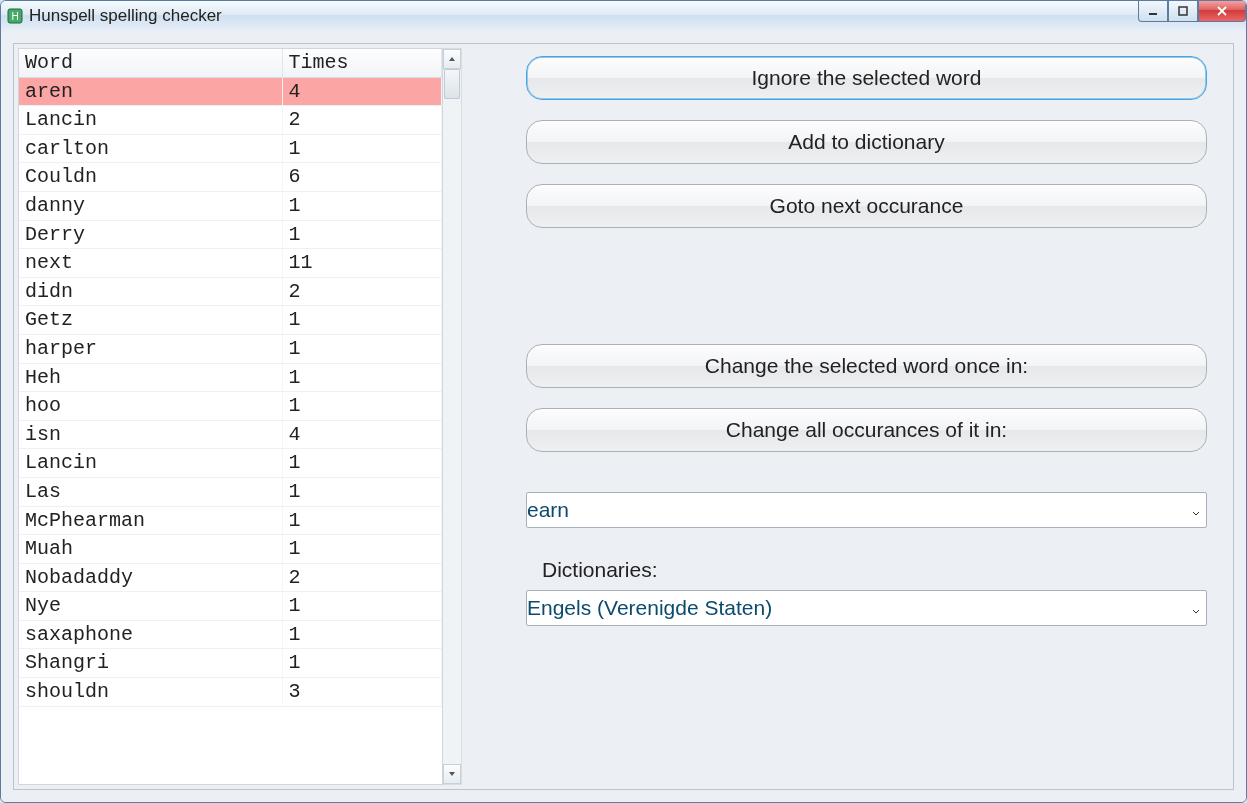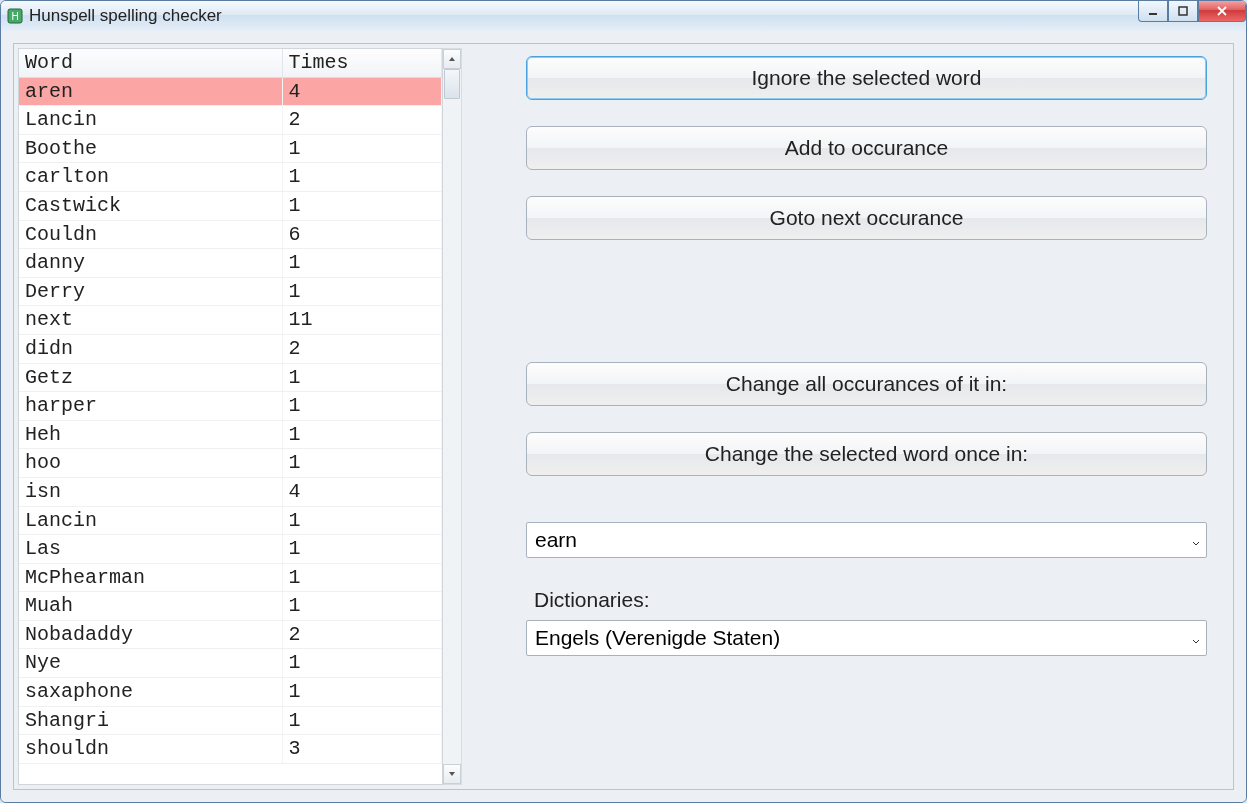--- a/index.html
+++ b/index.html
@@ -25,26 +25,26 @@
   .tbl tr.selected td{background:#fca5a5;}
   .col-word{width:263px;}
   .col-times{}
   .scrollbar{width:18px;flex:0 0 18px;background:#f0f3f6;border:1px solid #d8dde2;border-left:none;position:relative;}
   .sb-btn{position:absolute;left:0;right:0;height:18px;background:linear-gradient(#fcfdfe,#e7ecf1);border:1px solid #c8d0d8;display:flex;align-items:center;justify-content:center;}
   .sb-btn.up{top:0;}
   .sb-btn.down{bottom:0;}
   .sb-thumb{position:absolute;left:1px;right:1px;top:20px;height:28px;background:linear-gradient(#f4f7fa,#dbe3ea);border:1px solid #c0cad4;border-radius:1px;}
   .sb-btn svg{width:8px;height:8px;}
   .right-pane{flex:1;padding:12px 26px 12px 60px;box-sizing:border-box;display:flex;flex-direction:column;}
-  .big-btn{height:42px;border:1px solid #a9b2bc;border-radius:6px;background:linear-gradient(#fdfdfd,#f3f4f6 49%,#e6e8eb 50%,#efefef);font-size:21px;color:#222;display:flex;align-items:center;justify-content:center;margin-bottom:26px;cursor:default;}
+  .big-btn{height:42px;border:1px solid #a9b2bc;border-radius:16px;background:linear-gradient(#fdfdfd,#f3f4f6 49%,#e6e8eb 50%,#efefef);font-size:21px;color:#222;display:flex;align-items:center;justify-content:center;margin-bottom:20px;cursor:default;}
   .big-btn.focused{border:1px solid #4aa3df;box-shadow:0 0 0 1px #8fcaf0 inset;}
   .gap-lg{height:96px;}
-  .combo{height:34px;border:1px solid #a9b2bc;background:#fff;border-radius:2px;display:flex;align-items:center;padding:0 8px;font-size:21px;color:#000000;position:relative;margin-bottom:0;}
+  .combo{height:34px;border:1px solid #a9b2bc;background:#fff;border-radius:2px;display:flex;align-items:center;padding:0 0;font-size:21px;color:#0c4a6e;position:relative;margin-bottom:0;}
   .combo .arrow{position:absolute;right:6px;top:50%;transform:translateY(-50%);}
-  .lbl{font-size:21px;color:#222;margin:30px 0 8px 8px;}
+  .lbl{font-size:21px;color:#222;margin:30px 0 8px 16px;}
 </style>
 </head>
 <body>
 
 <div class="window">
   <div class="titlebar">
     <span class="app-icon">
       <svg viewBox="0 0 16 16">
           <rect x="1" y="1" width="14" height="14" rx="2" fill="#4a6" stroke="#264"></rect>
           <text x="8" y="12" font-size="10" text-anchor="middle" fill="#fff" font-family="sans-serif">H</text>
@@ -89,29 +89,21 @@
             <tbody id="tbody">
                 <tr class="selected">
                   <td>aren</td>
                   <td>4</td>
                 </tr>
                 <tr>
                   <td>Lancin</td>
                   <td>2</td>
                 </tr>
                 <tr>
-                  <td>Boothe</td>
-                  <td>1</td>
-                </tr>
-                <tr>
                   <td>carlton</td>
-                  <td>1</td>
-                </tr>
-                <tr>
-                  <td>Castwick</td>
                   <td>1</td>
                 </tr>
                 <tr>
                   <td>Couldn</td>
                   <td>6</td>
                 </tr>
                 <tr>
                   <td>danny</td>
                   <td>1</td>
                 </tr>
@@ -196,27 +188,27 @@
           <div class="sb-btn down">
               <svg viewBox="0 0 8 8">
                 <path d="M4 6 L1 2 L7 2 Z" fill="#555"></path>
               </svg>
             </div>
         </div>
       </div>
 
       <div class="right-pane">
         <div class="big-btn focused">Ignore the selected word</div>
-        <div class="big-btn">Add to occurance</div>
+        <div class="big-btn">Add to dictionary</div>
         <div class="big-btn">Goto next occurance</div>
 
         <div class="gap-lg"></div>
 
+        <div class="big-btn">Change the selected word once in:</div>
         <div class="big-btn">Change all occurances of it in:</div>
-        <div class="big-btn">Change the selected word once in:</div>
 
         <div style="height:20px"></div>
 
         <div class="combo">
           <span>earn</span>
           <span class="arrow"><svg width="8" height="6" viewBox="0 0 8 6">
                 <path d="M1 1 L4 4 L7 1" stroke="#333" fill="none" stroke-width="1"></path>
               </svg></span>
         </div>
 

